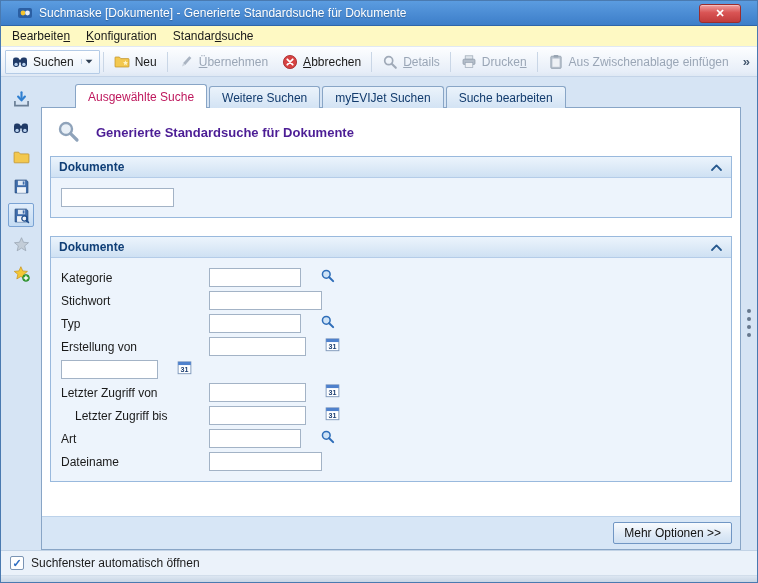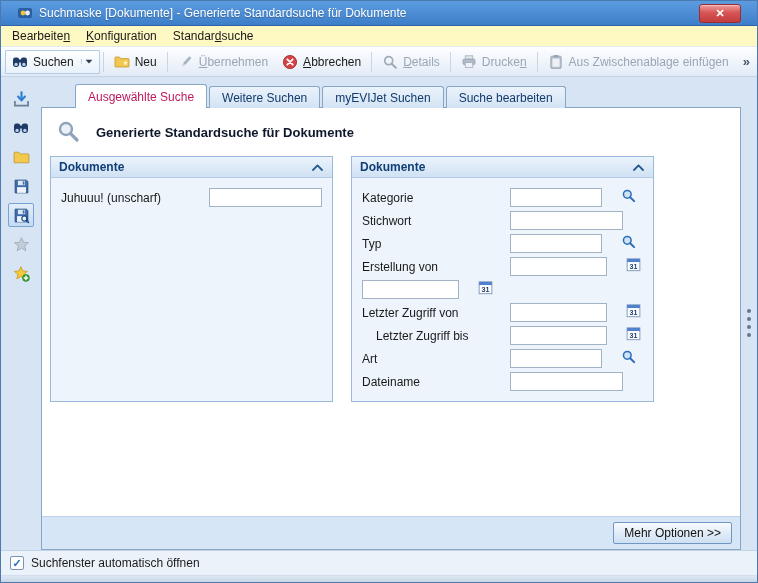--- a/index.html
+++ b/index.html
@@ -50,23 +50,23 @@
   .tabs { flex:0 0 24px; display:flex; align-items:flex-end; padding-left:2px; position:relative; z-index:2; }
   .tab { height:22px; display:flex; align-items:center; padding:0 12px; margin-right:2px;
          border:1px solid #88a5c6; border-bottom:none; border-radius:3px 3px 0 0;
          background:linear-gradient(#ebf3fb,#d3e3f4); color:#123b6d; position:relative; top:1px; white-space:nowrap; }
   .tab.active { background:#fff; height:24px; color:#be185d; z-index:3;margin-left:32px; }
 
   
   .panel { flex:1 1 auto; border:1px solid #88a5c6; background:#fff; display:flex; flex-direction:column;
            min-height:0; position:relative; z-index:1; }
   .heading-row { display:flex; align-items:center; gap:16px; padding:11px 10px 10px 14px; }
-  .heading-text { font-weight:bold; font-size:13px; color:#0f172a; }
-
-  .groups { display:flex; flex-direction:row; gap:18px; padding:0 8px; }
+  .heading-text { font-weight:bold; font-size:13px; color:#4c1d95; }
+
+  .groups { display:flex; flex-direction:column; gap:18px; padding:0 8px; }
   .group { border:1px solid #99b9dd; background:#edf4fc; }
   .group-header { height:21px; display:flex; align-items:center; padding:0 8px; gap:6px;
                   font-weight:bold; color:#103f77;
                   background:linear-gradient(180deg,#ecf4fc,#cfe1f3); border-bottom:1px solid #b4cce8; }
   .group-chevron { margin-left:auto; display:flex; }
   .group-body { padding:8px 10px; }
   .field-row { display:flex; align-items:center; height:23px; }
   .field-label { flex:0 0 148px; white-space:nowrap; }
   .field-label.indent { padding-left:14px; }
   input.fld { height:19px; border:1px solid #a3b3c6; background:#fff; padding:0 3px;
@@ -298,21 +298,20 @@
               <div class="group-header">
                 <span class="group-title">Dokumente</span>
                 <span class="group-chevron">
                   <svg width="13" height="9" viewBox="0 0 13 9">
                     <path d="M2 7 L6.5 2.4 L11 7" fill="none" stroke="#27598f" stroke-width="1.8" stroke-linecap="round" stroke-linejoin="round"></path>
                   </svg>
                 </span>
               </div>
               <div class="group-body">
                 <div class="field-row">
-                  <label class="field-label">Juhuuu! (unscharf)</label>
                   <input type="text" class="fld w-text" style="">
                 </div>
               </div>
             </div>
             <div class="group">
               <div class="group-header">
                 <span class="group-title">Dokumente</span>
                 <span class="group-chevron">
                   <svg width="13" height="9" viewBox="0 0 13 9">
                     <path d="M2 7 L6.5 2.4 L11 7" fill="none" stroke="#27598f" stroke-width="1.8" stroke-linecap="round" stroke-linejoin="round"></path>

